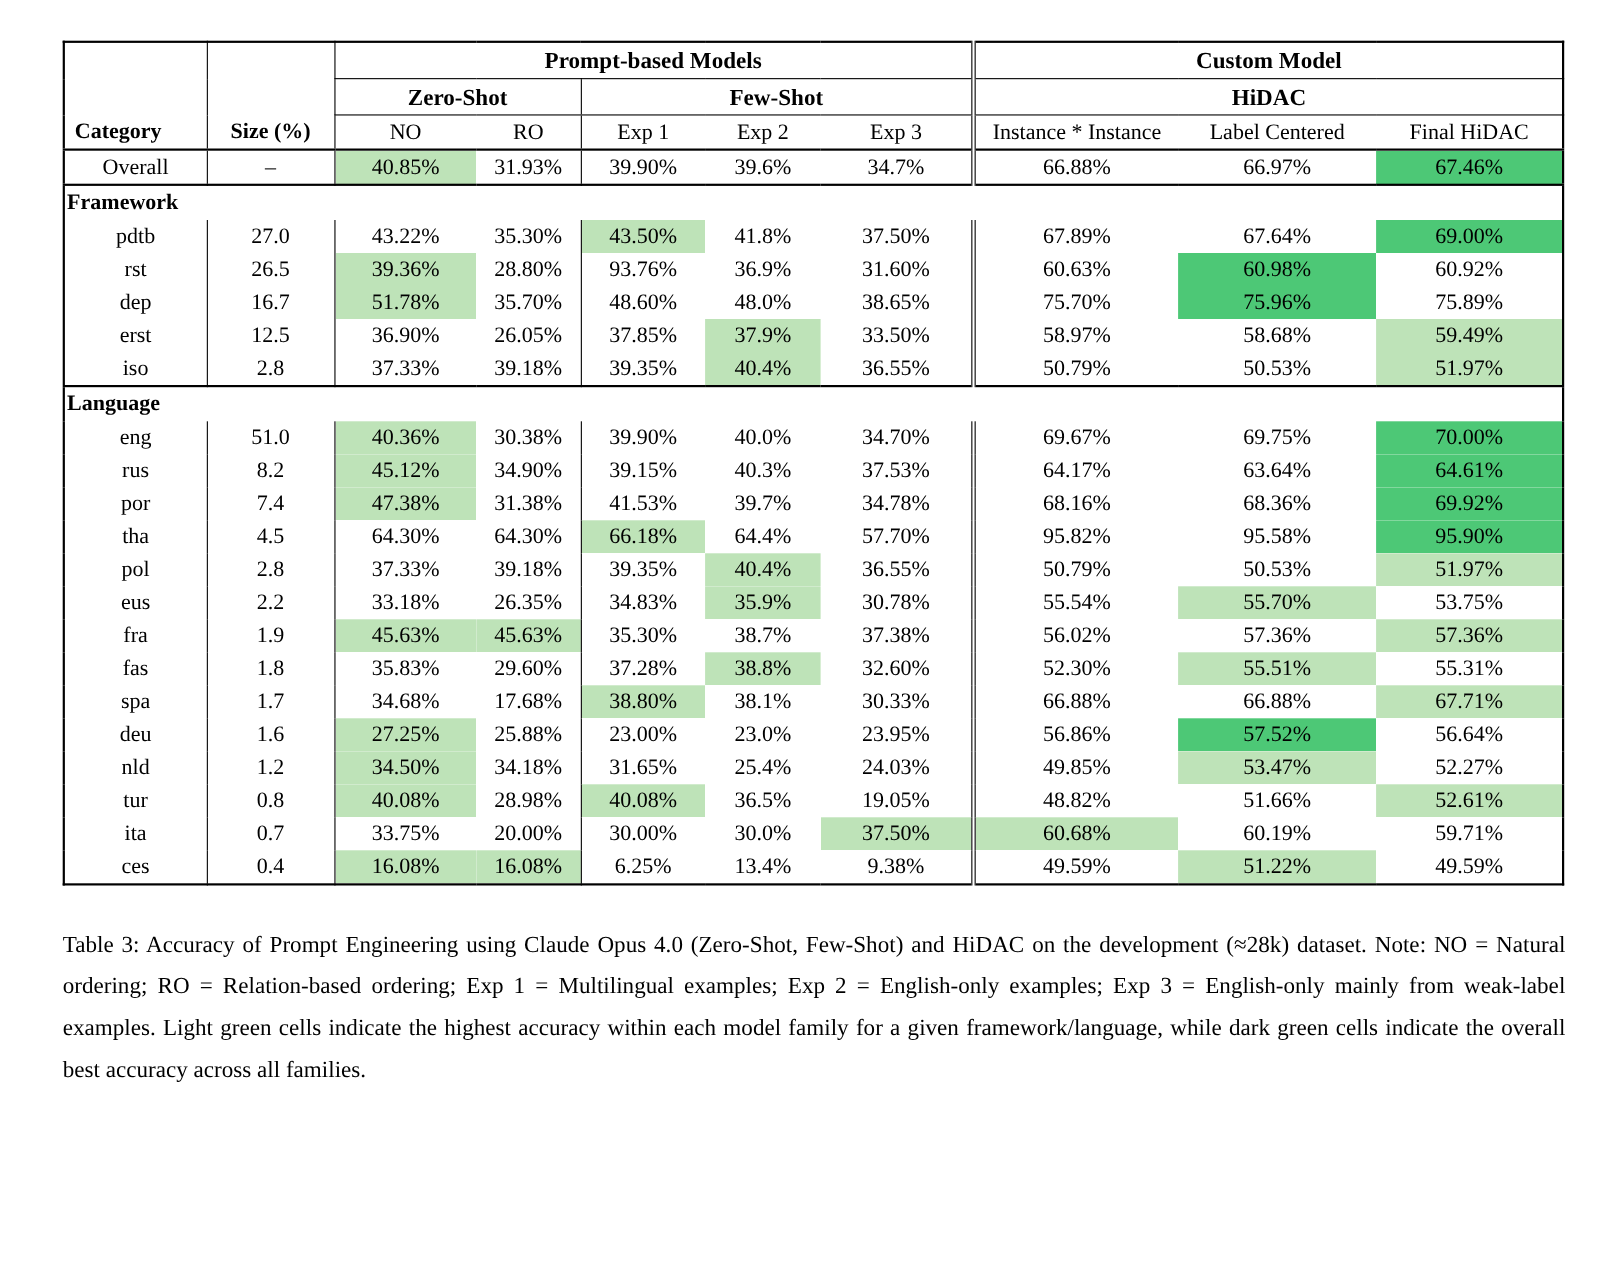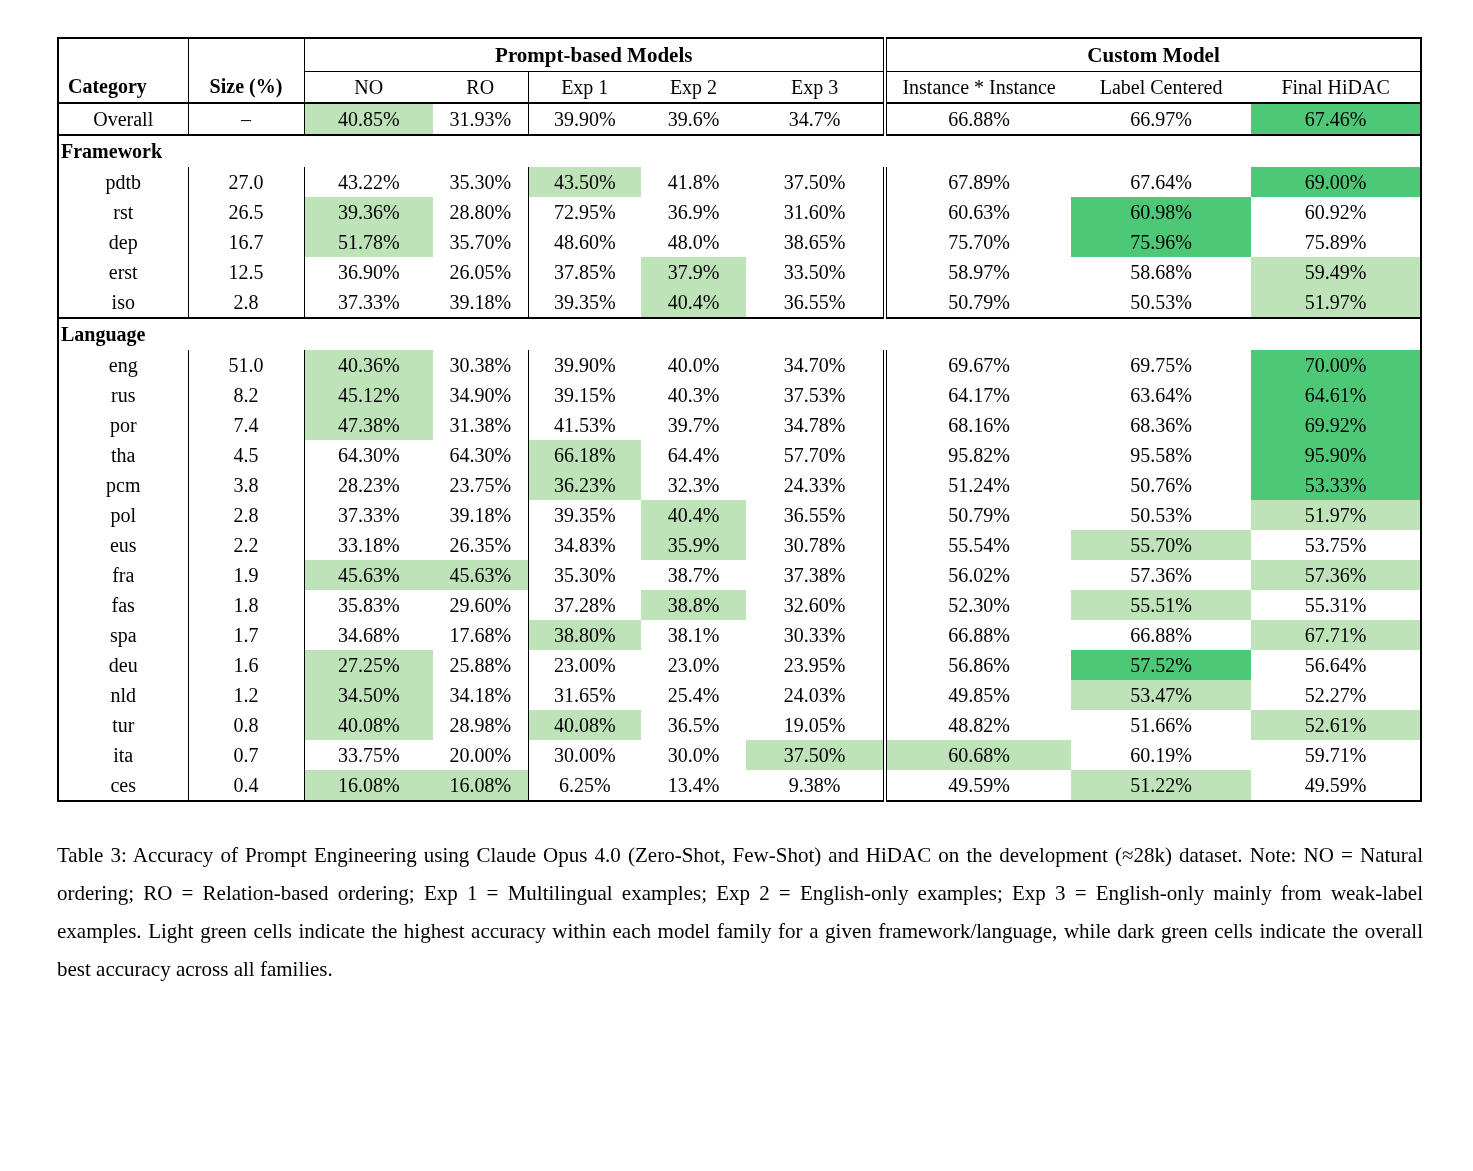--- a/index.html
+++ b/index.html
@@ -65,20 +65,27 @@
       <col style="width:180px">
       <col style="width:170px">
   </colgroup>
   <thead>
     <tr class="grp">
       <td></td>
       <td class="bl"></td>
       <th colspan="5" class="bl rule">Prompt-based Models</th>
       <th colspan="3" class="dbl rule">Custom Model</th>
     </tr>
+    <tr class="sub">
+      <td></td>
+      <td class="bl"></td>
+      <th colspan="2" class="bl rule">Zero-Shot</th>
+      <th colspan="3" class="bl rule">Few-Shot</th>
+      <th colspan="3" class="dbl rule">HiDAC</th>
+    </tr>
     <tr class="colhead">
       <th class="b" style="text-align:left;padding-left:9px;">Category</th>
       <th class="b bl">Size (%)</th>
       <th class="bl">NO</th>
       <th>RO</th>
       <th class="bl">Exp 1</th>
       <th>Exp 2</th>
       <th>Exp 3</th>
       <th class="dbl">Instance * Instance</th>
       <th>Label Centered</th>
@@ -111,21 +118,21 @@
         <td>37.50%</td>
         <td class="dbl">67.89%</td>
         <td>67.64%</td>
         <td style="background: rgb(77, 200, 118);">69.00%</td>
       </tr>
       <tr>
         <td class="cat">rst</td>
         <td class="size bl">26.5</td>
         <td class="bl" style="background: rgb(190, 227, 184);">39.36%</td>
         <td>28.80%</td>
-        <td class="bl">72.95%</td>
+        <td class="bl">93.76%</td>
         <td>36.9%</td>
         <td>31.60%</td>
         <td class="dbl">60.63%</td>
         <td style="background: rgb(77, 200, 118);">60.98%</td>
         <td>60.92%</td>
       </tr>
       <tr>
         <td class="cat">dep</td>
         <td class="size bl">16.7</td>
         <td class="bl" style="background: rgb(190, 227, 184);">51.78%</td>
@@ -206,32 +213,20 @@
         <td class="bl">64.30%</td>
         <td>64.30%</td>
         <td class="bl" style="background: rgb(190, 227, 184);">66.18%</td>
         <td>64.4%</td>
         <td>57.70%</td>
         <td class="dbl">95.82%</td>
         <td>95.58%</td>
         <td style="background: rgb(77, 200, 118);">95.90%</td>
       </tr>
       <tr>
-        <td class="cat">pcm</td>
-        <td class="size bl">3.8</td>
-        <td class="bl">28.23%</td>
-        <td>23.75%</td>
-        <td class="bl" style="background: rgb(190, 227, 184);">36.23%</td>
-        <td>32.3%</td>
-        <td>24.33%</td>
-        <td class="dbl">51.24%</td>
-        <td>50.76%</td>
-        <td style="background: rgb(77, 200, 118);">53.33%</td>
-      </tr>
-      <tr>
         <td class="cat">pol</td>
         <td class="size bl">2.8</td>
         <td class="bl">37.33%</td>
         <td>39.18%</td>
         <td class="bl">39.35%</td>
         <td style="background: rgb(190, 227, 184);">40.4%</td>
         <td>36.55%</td>
         <td class="dbl">50.79%</td>
         <td>50.53%</td>
         <td style="background: rgb(190, 227, 184);">51.97%</td>

